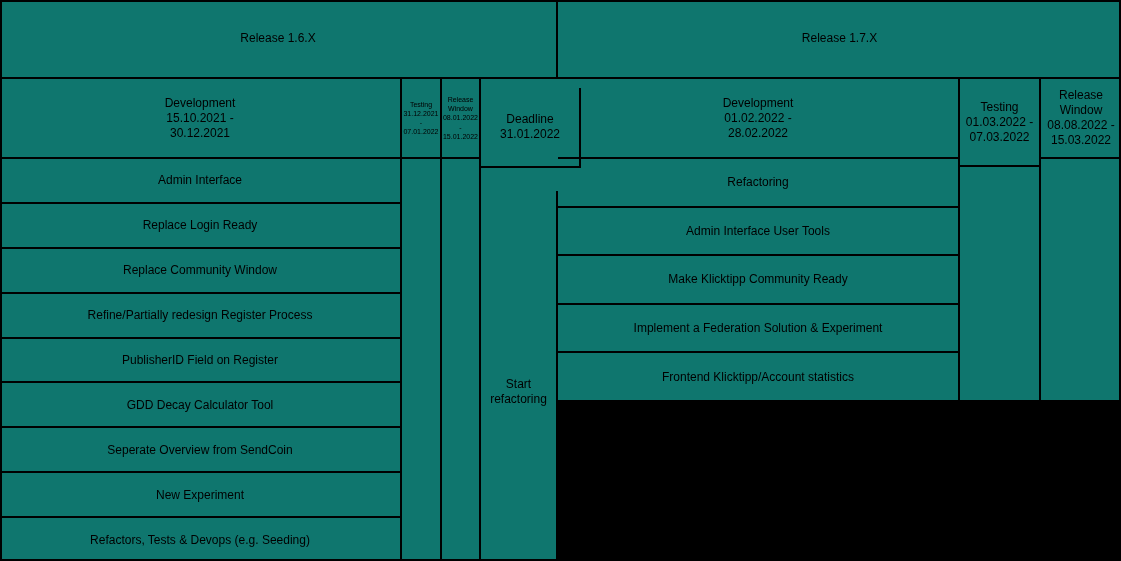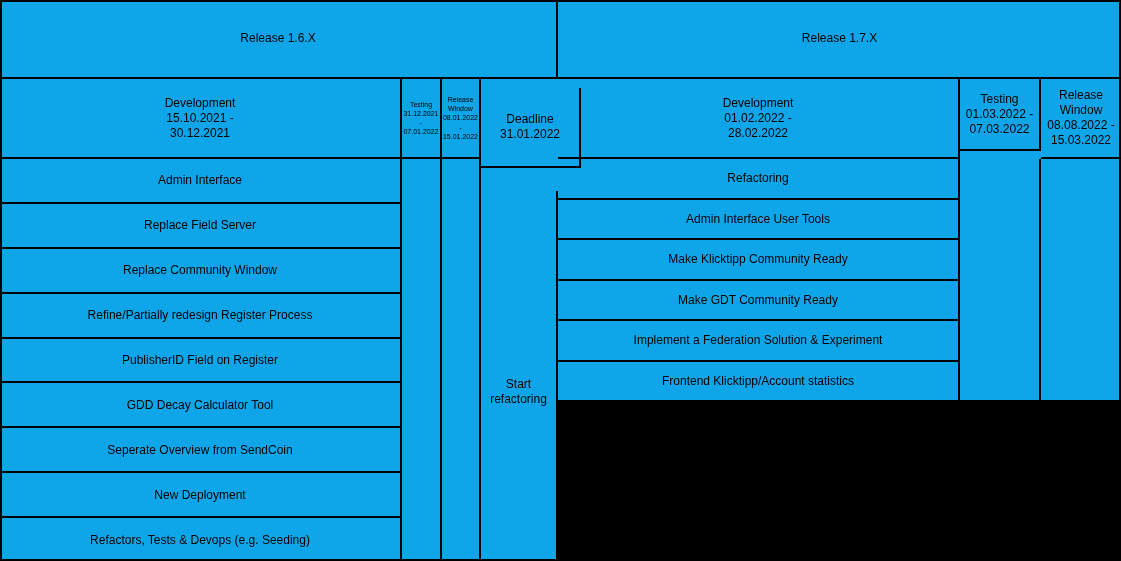--- a/index.html
+++ b/index.html
@@ -5,21 +5,21 @@
   html, body {
     margin: 0;
     padding: 0;
     background: #ffffff;
     font-family: "Liberation Sans", "DejaVu Sans", sans-serif;
   }
   .canvas {
     position: relative;
     width: 1121px;
     height: 561px;
-    background: #0ea5e9;
+    background: #0f766e;
     color: #000000;
     overflow: hidden;
   }
   .cell {
     position: absolute;
     box-sizing: border-box;
     display: flex;
     align-items: center;
     justify-content: center;
     text-align: center;
@@ -82,57 +82,56 @@
 Window
 08.01.2022
 -
 15.01.2022</div>
 
   <div class="cell br bb" style="left:481px; top:88px; width:100px; height:80px;">Deadline
 31.01.2022</div>
 
   <div class="tasks br" style="left:0; top:159px; width:402px; height:402px;">
     <div class="task">Admin Interface</div>
-    <div class="task">Replace Field Server</div>
+    <div class="task">Replace Login Ready</div>
     <div class="task">Replace Community Window</div>
     <div class="task">Refine/Partially redesign Register Process</div>
     <div class="task">PublisherID Field on Register</div>
     <div class="task">GDD Decay Calculator Tool</div>
     <div class="task">Seperate Overview from SendCoin</div>
-    <div class="task">New Deployment</div>
+    <div class="task">New Experiment</div>
     <div class="task">Refactors, Tests &amp; Devops (e.g. Seeding)</div>
   </div>
 
   <div class="cell br" style="left:402px; top:159px; width:40px; height:402px;"></div>
 
   <div class="cell br" style="left:442px; top:159px; width:39px; height:402px;"></div>
 
   <div class="cell br" style="left:481px; top:159px; width:77px; height:402px;margin-top:32px;">Start
 refactoring</div>
 
   <div class="cell bb" style="left:558px; top:0; width:563px; height:79px;">Release 1.7.X</div>
 
   <div class="cell br bb" style="left:558px; top:79px; width:402px; height:80px;">Development
 01.02.2022 -
 28.02.2022</div>
 
-  <div class="cell br bb" style="left:960px; top:79px; width:81px; height:72px;">Testing
+  <div class="cell br bb" style="left:960px; top:79px; width:81px; height:88px;">Testing
 01.03.2022 -
 07.03.2022</div>
 
   <div class="cell bb" style="left:1041px; top:79px; width:80px; height:80px;">Release
 Window
 08.08.2022 -
 15.03.2022</div>
 
   <div class="tasks br" style="left:558px; top:159px; width:402px; height:241px;">
     <div class="task">Refactoring</div>
     <div class="task">Admin Interface User Tools</div>
     <div class="task">Make Klicktipp Community Ready</div>
-    <div class="task">Make GDT Community Ready</div>
     <div class="task">Implement a Federation Solution &amp; Experiment</div>
     <div class="task">Frontend Klicktipp/Account statistics</div>
   </div>
 
   <div class="cell br" style="left:960px; top:159px; width:81px; height:241px;"></div>
 
   <div class="cell" style="left:1041px; top:159px; width:80px; height:241px;"></div>
 
   <div class="redacted" style="left:556px; top:400px; width:565px; height:161px;"></div>
 

